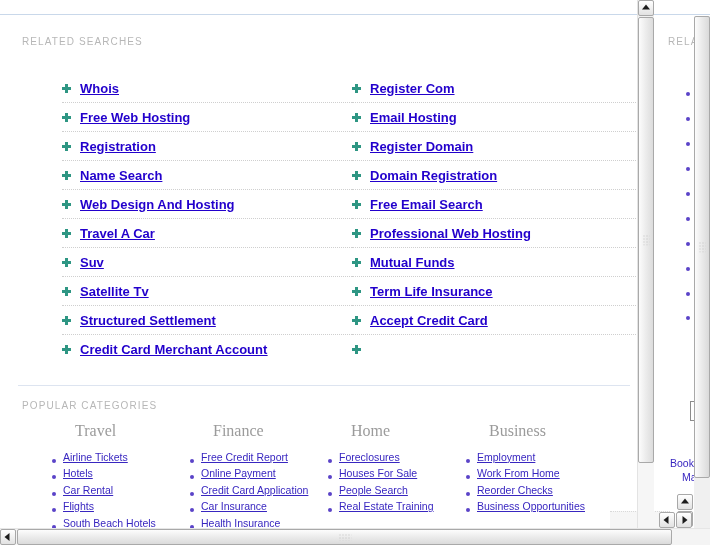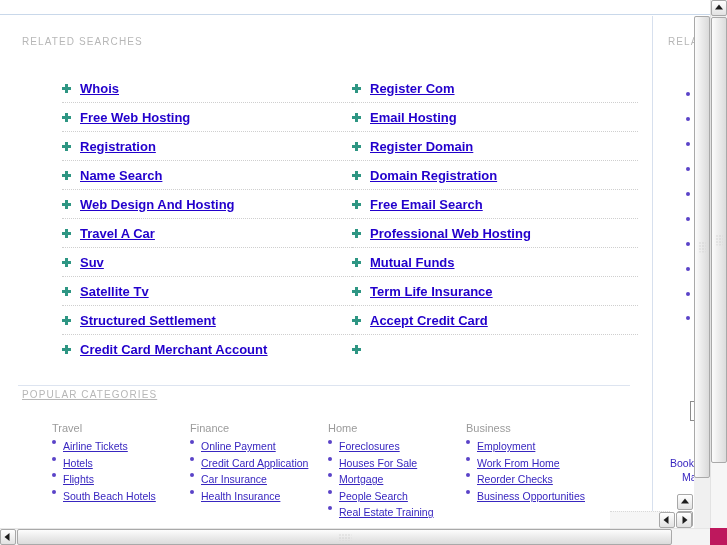--- a/index.html
+++ b/index.html
@@ -5,21 +5,21 @@
   html, body {
     margin: 0; padding: 0;
     width: 727px; height: 545px;
     overflow: hidden;
     background: #ffffff;
     font-family: "Liberation Sans", sans-serif;
   }
 
   #root {
     position: relative;
-    width: 727px;
+    width: 654px;
     height: 545px;
     background: #be185d;
   }
 
   
   .vscroll-outer {
     position: absolute;
     top: 0; right: 0;
     width: 17px; height: 528px;
     background: #f1f1f1;
@@ -182,39 +182,40 @@
   }
 
   .mid-rule {
     position: absolute;
     left: 18px; top: 369px;
     width: 612px;
     height: 1px;
     background: #dde4f0;
   }
 
-  #popular-label { position: absolute; left: 22px; top: 373px; text-decoration: underline; }
+  #popular-label { position: absolute; left: 22px; top: 384px; }
 
   .cats {
     position: absolute;
     left: 52px; top: 406px;
     width: 585px;
     display: grid;
     grid-template-columns: 138px 138px 138px 160px;
   }
   .cat-head {
-    font-size: 11px;
+    font-size: 16px;
     color: #9b9b9b;
     margin-bottom: 6px;
-    font-family: Liberation Sans, sans-serif;
+    font-family: Liberation Serif, serif;
     white-space: nowrap;
+    margin-left: 23px;
   }
   .cat-item {
     display: flex;
-    align-items: flex-start;
+    align-items: flex-end;
     height: 16.5px;
   }
   .dot-marker {
     flex: 0 0 auto;
     width: 4px; height: 4px;
     border-radius: 50%;
     background: #5a43c8;
     margin-right: 7px;
   }
   .cat-link {
@@ -425,31 +426,39 @@
             <div class="cat-item">
               <span class="dot-marker"></span>
               <span class="cat-link">Airline Tickets</span>
             </div>
             <div class="cat-item">
               <span class="dot-marker"></span>
               <span class="cat-link">Hotels</span>
             </div>
             <div class="cat-item">
               <span class="dot-marker"></span>
+              <span class="cat-link">Car Rental</span>
+            </div>
+            <div class="cat-item">
+              <span class="dot-marker"></span>
               <span class="cat-link">Flights</span>
             </div>
             <div class="cat-item">
               <span class="dot-marker"></span>
               <span class="cat-link">South Beach Hotels</span>
             </div>
           </div>
           <div>
             <div class="cat-head">Finance</div>
             <div class="cat-item">
               <span class="dot-marker"></span>
+              <span class="cat-link">Free Credit Report</span>
+            </div>
+            <div class="cat-item">
+              <span class="dot-marker"></span>
               <span class="cat-link">Online Payment</span>
             </div>
             <div class="cat-item">
               <span class="dot-marker"></span>
               <span class="cat-link">Credit Card Application</span>
             </div>
             <div class="cat-item">
               <span class="dot-marker"></span>
               <span class="cat-link">Car Insurance</span>
             </div>
@@ -460,24 +469,20 @@
           </div>
           <div>
             <div class="cat-head">Home</div>
             <div class="cat-item">
               <span class="dot-marker"></span>
               <span class="cat-link">Foreclosures</span>
             </div>
             <div class="cat-item">
               <span class="dot-marker"></span>
               <span class="cat-link">Houses For Sale</span>
-            </div>
-            <div class="cat-item">
-              <span class="dot-marker"></span>
-              <span class="cat-link">Mortgage</span>
             </div>
             <div class="cat-item">
               <span class="dot-marker"></span>
               <span class="cat-link">People Search</span>
             </div>
             <div class="cat-item">
               <span class="dot-marker"></span>
               <span class="cat-link">Real Estate Training</span>
             </div>
           </div>

